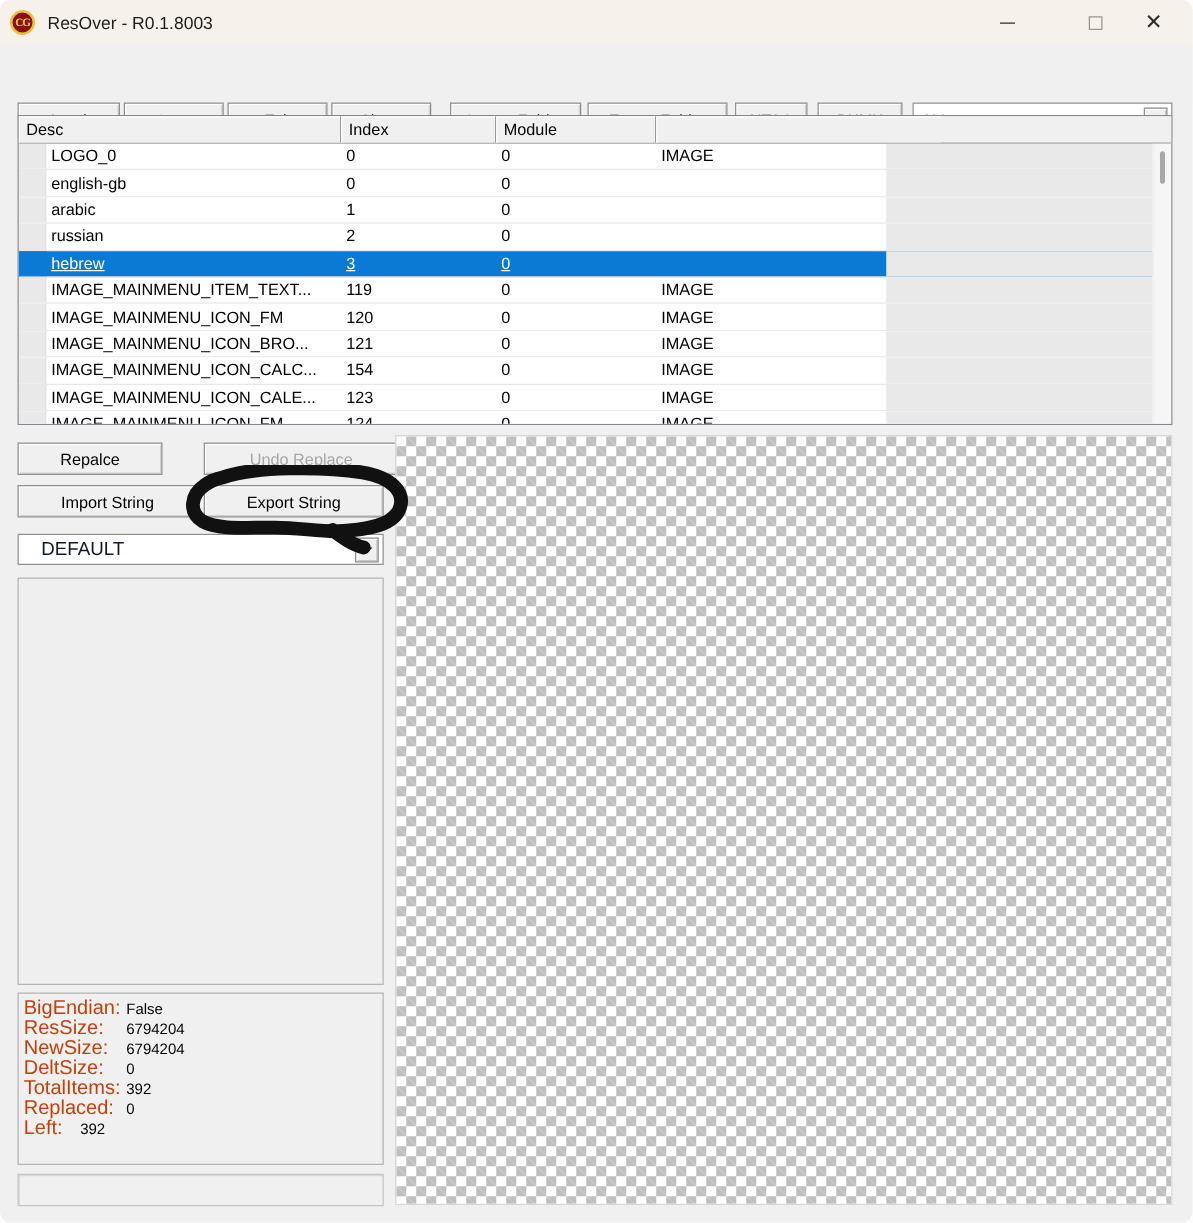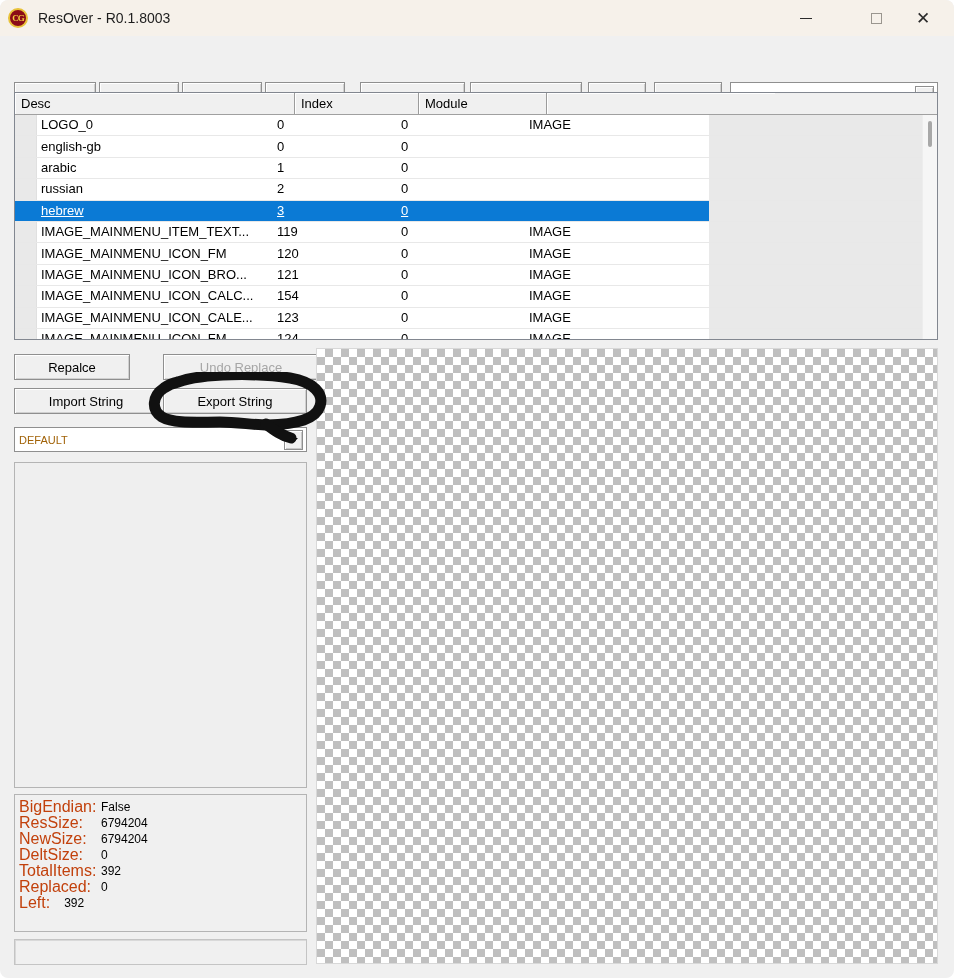--- a/index.html
+++ b/index.html
@@ -138,21 +138,21 @@
   .lv-col {
     height: 21px;
     display: flex; align-items: center;
     font-size: 13px; color: #000;
     padding-left: 6px;
     box-sizing: border-box;
     background: #f0f0f0;
     border-right: 1px solid #9b9b9b;
     box-shadow: inset 1px 1px 0 #ffffff;
   }
-  .lv-col.c0 { width: 280px; }
+  .lv-col.c0 { width: 258px; }
   .lv-col.c1 { width: 124px; }
   .lv-col.c2 { width: 128px; }
   .lv-col.c3 { width: 184px; }
   .lv-col.c4 { width: 228px; border-right: none; }
 
   #lv-body {
     position: absolute; left: 0; top: 22px;
     width: 907px; height: 225px;
     overflow: hidden;
   }
@@ -220,21 +220,21 @@
   #pb-export-str { left: 163px; top: 388px; width: 144px; }
 
   #lang-combo {
     position: absolute; left: 14px; top: 427px;
     width: 293px; height: 25px;
     background: #ffffff;
     border: 1px solid #8f8f8f;
     box-sizing: border-box;
     display: flex; align-items: center;
   }
-  #lang-combo .cval { font-size: 11px; color: #a16207; padding-left: 4px; flex: 1; }
+  #lang-combo .cval { font-size: 15px; color: #0f172a; padding-left: 18px; flex: 1; }
 
   #string-area {
     position: absolute; left: 14px; top: 462px;
     width: 293px; height: 326px;
     background: #efefef;
     border: 1px solid #b4b4b4;
     box-sizing: border-box;
   }
 
   #info-panel {

